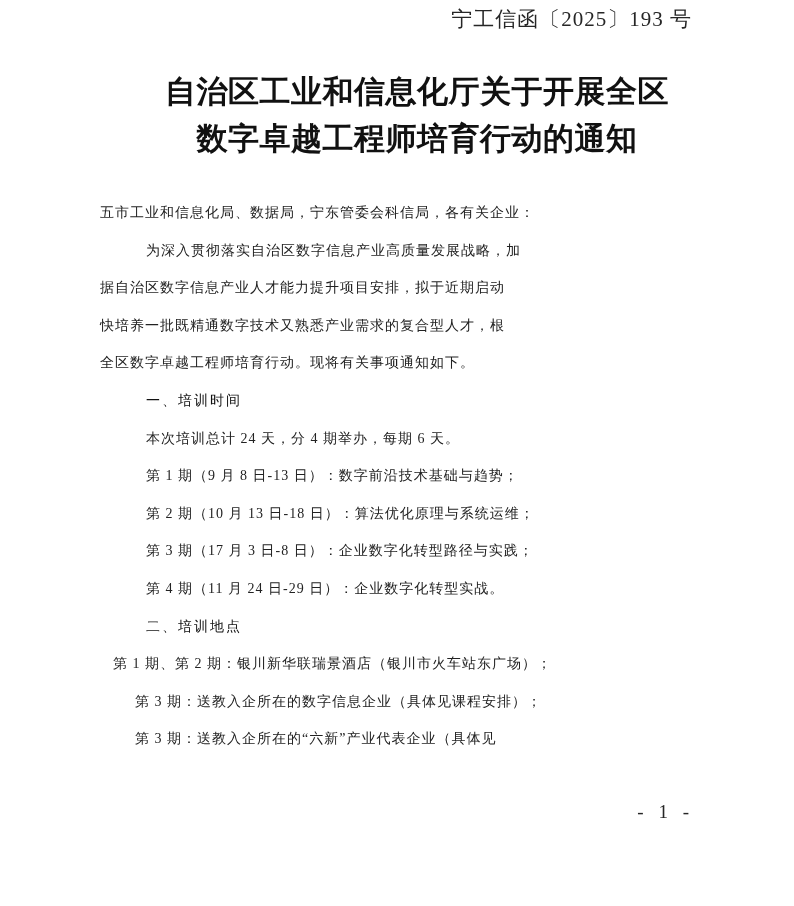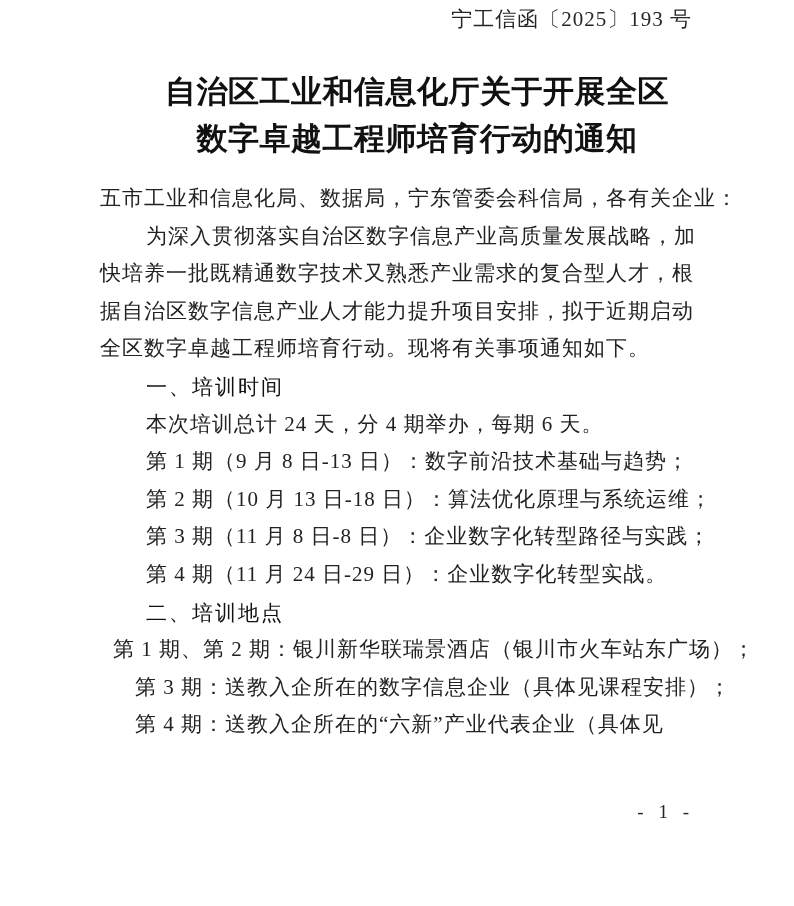--- a/index.html
+++ b/index.html
@@ -34,24 +34,24 @@
     text-align: center;
     font-weight: bold;
     font-size: 31px;
     line-height: 47px;
     color: #111111;
     letter-spacing: 0.5px;
     padding-left: 20px;
   }
   .doc-body {
     position: absolute;
-    top: 180px;
+    top: 194px;
     left: 100px;
     width: 612px;
-    font-size: 21px;
+    font-size: 14px;
     line-height: 37.6px;
     letter-spacing: 1px;
     color: #222222;
   }
   .doc-body .line {
     white-space: nowrap;
     height: 37.6px;
   }
   .doc-body .ind-2 { padding-left: 46px; }   
   .doc-body .ind-s { padding-left: 13px; font-family: Liberation Serif, serif; }   
@@ -80,30 +80,30 @@
   <div class="doc-number">宁工信函〔2025〕193 号</div>
 
   <div class="title-block">
     <div>自治区工业和信息化厅关于开展全区</div>
     <div>数字卓越工程师培育行动的通知</div>
   </div>
 
   <div class="doc-body">
       <div class="line">五市工业和信息化局、数据局，宁东管委会科信局，各有关企业：</div>
       <div class="line ind-2">为深入贯彻落实自治区数字信息产业高质量发展战略，加</div>
+      <div class="line">据自治区数字信息产业人才能力提升项目安排，拟于近期启动</div>
       <div class="line">快培养一批既精通数字技术又熟悉产业需求的复合型人才，根</div>
-      <div class="line">据自治区数字信息产业人才能力提升项目安排，拟于近期启动</div>
       <div class="line">全区数字卓越工程师培育行动。现将有关事项通知如下。</div>
       <div class="line ind-2 heading">一、培训时间</div>
       <div class="line ind-2">本次培训总计 24 天，分 4 期举办，每期 6 天。</div>
       <div class="line ind-2">第 1 期（9 月 8 日-13 日）：数字前沿技术基础与趋势；</div>
       <div class="line ind-2">第 2 期（10 月 13 日-18 日）：算法优化原理与系统运维；</div>
-      <div class="line ind-2">第 3 期（11 月 8 日-8 日）：企业数字化转型路径与实践；</div>
+      <div class="line ind-2">第 3 期（17 月 3 日-8 日）：企业数字化转型路径与实践；</div>
       <div class="line ind-2">第 4 期（11 月 24 日-29 日）：企业数字化转型实战。</div>
       <div class="line ind-2 heading">二、培训地点</div>
       <div class="line ind-s">第 1 期、第 2 期：银川新华联瑞景酒店（银川市火车站东广场）；</div>
       <div class="line ind-m">第 3 期：送教入企所在的数字信息企业（具体见课程安排）；</div>
-      <div class="line ind-m">第 4 期：送教入企所在的“六新”产业代表企业（具体见</div>
+      <div class="line ind-m">第 3 期：送教入企所在的“六新”产业代表企业（具体见</div>
     </div>
 
   <div class="page-number">- 1 -</div>
 
 </div>
 
 </body></html>

